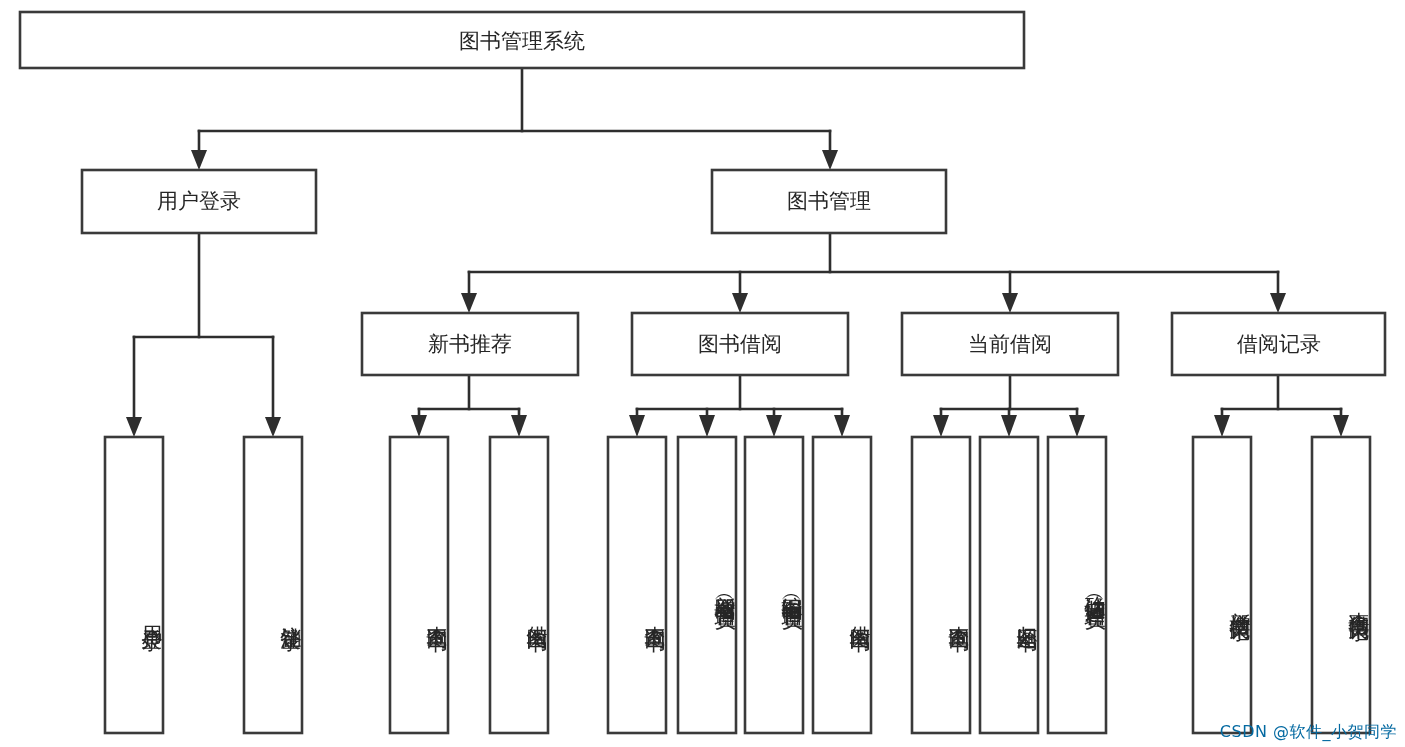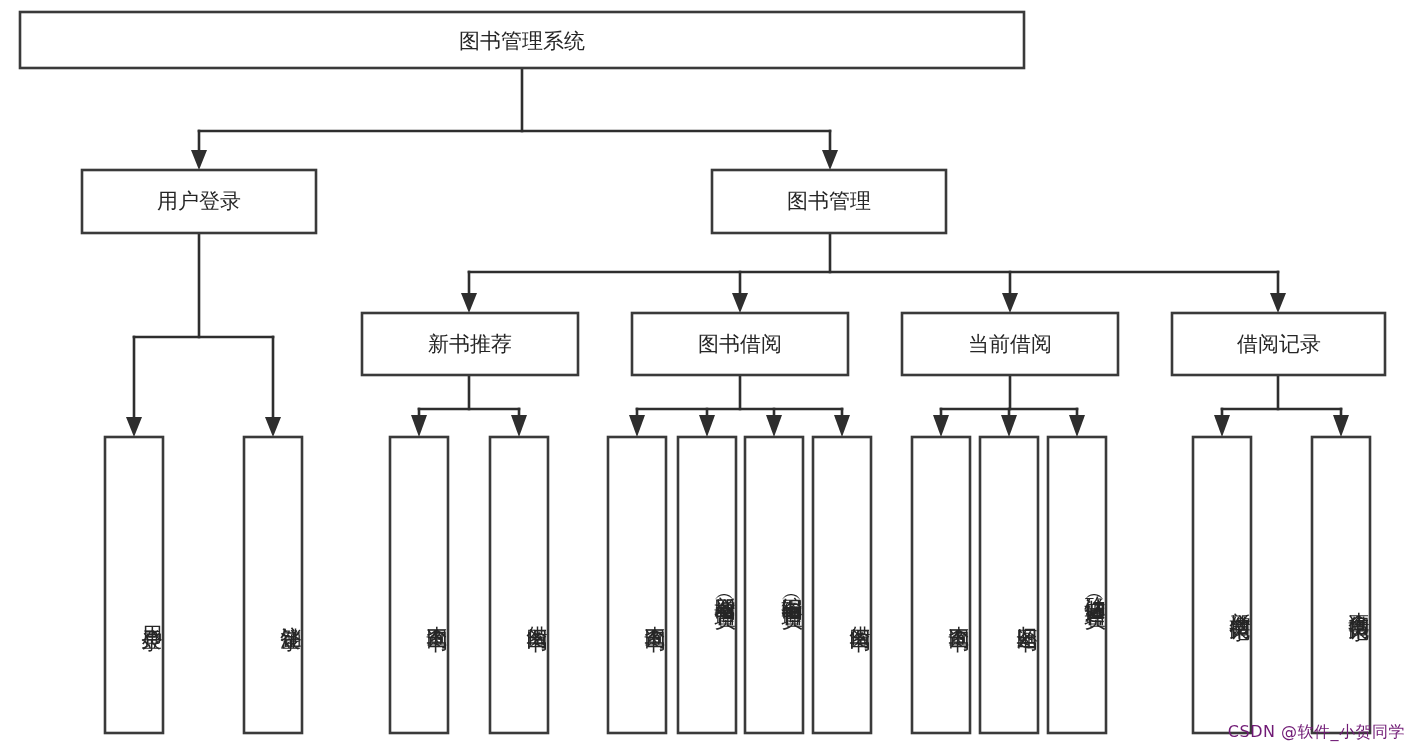--- a/index.html
+++ b/index.html
@@ -63,25 +63,25 @@
     color: #262626;
     text-align: center;
     display: flex;
     align-items: flex-start;
     justify-content: center;
     pointer-events: none;
     user-select: none;
   }
   .watermark {
     position: absolute;
-    right: 0;
+    right: 8px;
     bottom: 4px;
     font-family: "DejaVu Sans", "Liberation Sans", sans-serif;
     font-size: 16px;
-    color: #701a75;
+    color: #0369a1;
     letter-spacing: 0.5px;
     white-space: nowrap;
   }
 </style>
 </head>
 <body>
 
 <div id="diagram-root">
 
   <svg class="diagram-canvas" viewBox="0 0 1405 747" xmlns="http://www.w3.org/2000/svg">

